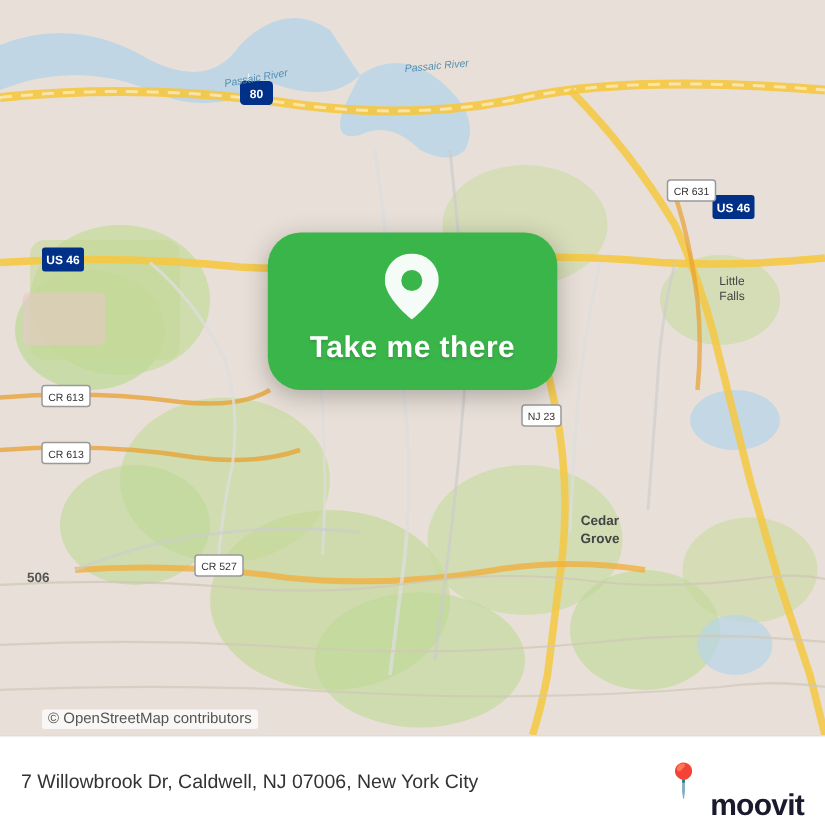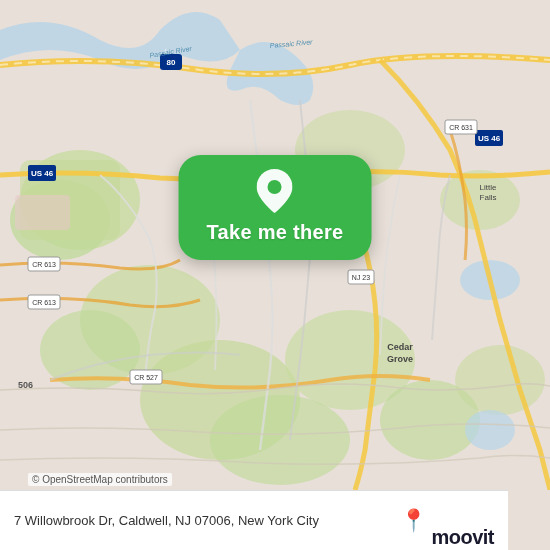--- a/index.html
+++ b/index.html
@@ -64,21 +64,21 @@
       font-weight: 600;
       cursor: pointer;
       white-space: nowrap;
       letter-spacing: 0.3px;
       text-shadow: 0 1px 2px rgba(0,0,0,0.15);
     }
 
     
     #bottom-bar {
       position: relative;
-      width: 508px;
+      width: 550px;
       height: 60px;
       background: white;
       display: flex;
       align-items: center;
       justify-content: space-between;
       padding: 0 14px;
       border-top: 1px solid #ddd;
     }
 
     #address-text {

